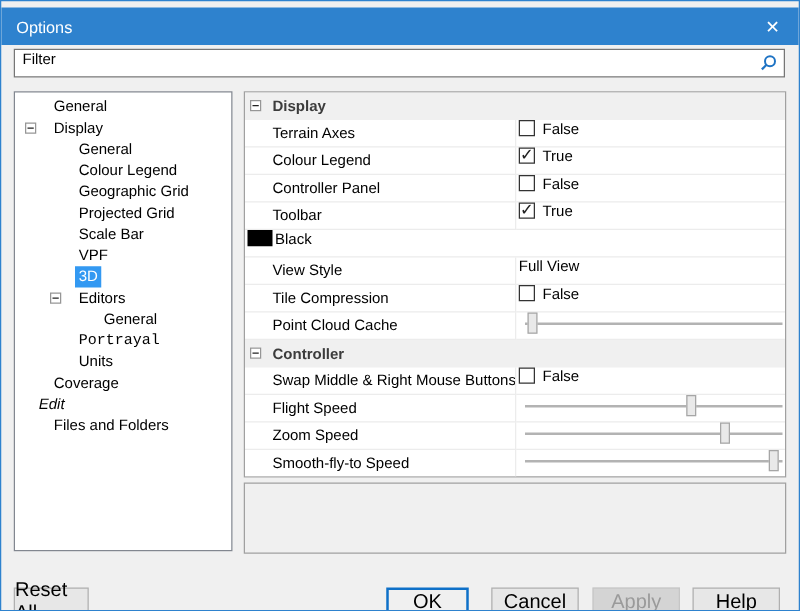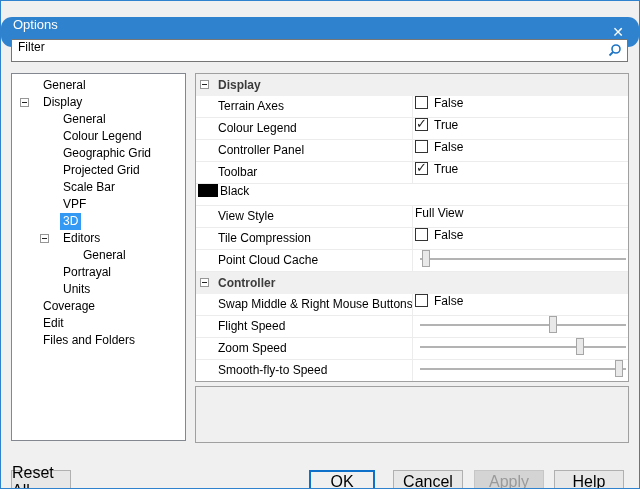--- a/index.html
+++ b/index.html
@@ -1,17 +1,17 @@
 <!DOCTYPE html>
 <html><head>
 <meta charset="utf-8">
 <style>
   html,body{margin:0;padding:0;background:#cfcfcf;font-family:"Liberation Sans",sans-serif;}
   .dialog{position:relative;width:640px;height:489px;background:#f0f0f0;border:1px solid #2e82ce;box-sizing:border-box;overflow:hidden;font-size:12px;color:#000;}
-  .titlebar{position:absolute;left:0;top:16px;width:100%;height:30px;background:#2e82ce;display:flex;border-radius:11px;}
+  .titlebar{position:absolute;left:0;top:5px;width:100%;height:30px;background:#2e82ce;display:flex;align-items:center;}
   .titlebar .title{color:#fff;font-size:13px;margin-left:12px;}
   .close-btn{position:absolute;right:0;top:0;width:42px;height:30px;display:flex;align-items:center;justify-content:center;color:#fff;font-size:14px;cursor:default;}
   .filter-box{position:absolute;left:10px;top:38px;width:617px;height:23px;background:#fff;border:1px solid #767676;box-sizing:border-box;display:flex;align-items:flex-start;}
   .filter-box input{flex:1;border:none;outline:none;font-family:"Liberation Sans",sans-serif;font-size:12px;color:#000;padding:0 0 0 6px;background:transparent;}
   .filter-box .mag{width:20px;height:20px;display:flex;align-items:center;justify-content:center;margin-right:2px;}
 
   .tree{position:absolute;left:10px;top:72px;width:175px;height:368px;background:#fff;border:1px solid #828790;box-sizing:border-box;padding-top:3px;overflow:hidden;}
   .tree-row{position:relative;height:17px;line-height:17px;white-space:nowrap;}
   .tree-row .lbl{display:inline-block;padding:0 3px;}
   .tree-row .lbl.sel{background:#3399f2;color:#fff;}
@@ -67,24 +67,24 @@
       <div class="tree-row" style="padding-left: 48px;"><span class="lbl">Colour Legend</span></div>
       <div class="tree-row" style="padding-left: 48px;"><span class="lbl">Geographic Grid</span></div>
       <div class="tree-row" style="padding-left: 48px;"><span class="lbl">Projected Grid</span></div>
       <div class="tree-row" style="padding-left: 48px;"><span class="lbl">Scale Bar</span></div>
       <div class="tree-row" style="padding-left: 48px;"><span class="lbl">VPF</span></div>
       <div class="tree-row" style="padding-left: 48px;"><span class="lbl sel">3D</span></div>
       <div class="tree-row" style="padding-left: 48px;"><span class="expander" style="left: 28px;">
           <i></i>
         </span><span class="lbl">Editors</span></div>
       <div class="tree-row" style="padding-left: 68px;"><span class="lbl">General</span></div>
-      <div class="tree-row" style="padding-left: 48px;"><span class="lbl">Portrayal</span></div>
+      <div class="tree-row" style="padding-left: 48px; font-family: Liberation Mono, monospace;"><span class="lbl">Portrayal</span></div>
       <div class="tree-row" style="padding-left: 48px;"><span class="lbl">Units</span></div>
       <div class="tree-row" style="padding-left: 28px;"><span class="lbl">Coverage</span></div>
-      <div class="tree-row" style="padding-left: 28px;"><span class="lbl">Edit</span></div>
+      <div class="tree-row" style="padding-left: 16px; font-style: italic;"><span class="lbl">Edit</span></div>
       <div class="tree-row" style="padding-left: 28px;"><span class="lbl">Files and Folders</span></div>
     </div>
 
   <div class="grid" id="grid">
       <div class="grid-row section">
         <span class="expander">
           <i></i>
         </span>
         <span class="sec-label">Display</span>
       </div>

